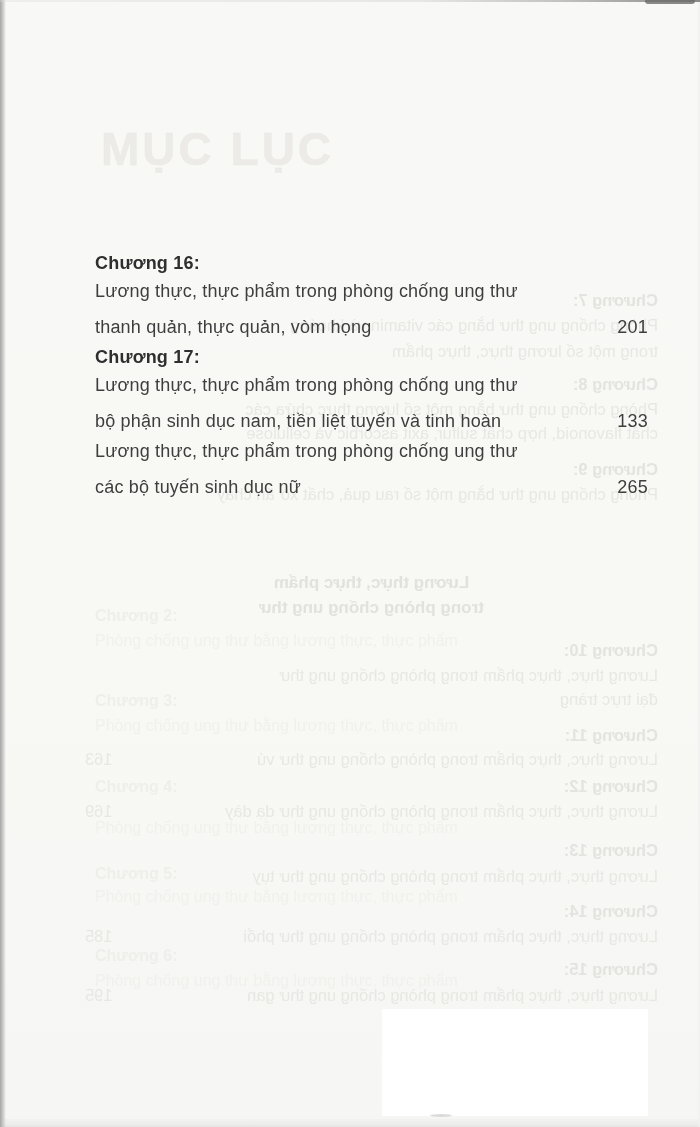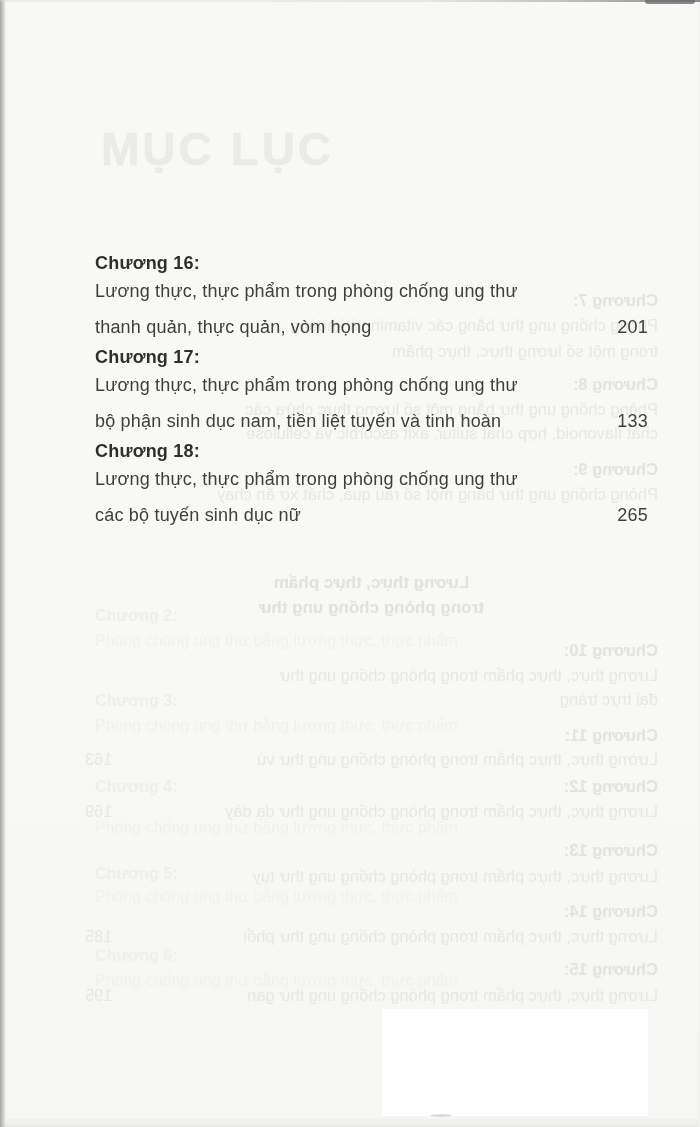--- a/index.html
+++ b/index.html
@@ -158,21 +158,20 @@
     <div class="entry">
       <div class="chap">Chương 17:</div>
       <div class="l1">Lương thực, thực phẩm trong phòng chống ung thư</div>
       <div class="l2row">
         <span>bộ phận sinh dục nam, tiền liệt tuyến và tinh hoàn</span>
         <span class="pnum">133</span>
       </div>
     </div>
 
     <div class="entry">
-      <div class="chap">Chương 18:</div>
       <div class="l1">Lương thực, thực phẩm trong phòng chống ung thư</div>
       <div class="l2row">
         <span>các bộ tuyến sinh dục nữ</span>
         <span class="pnum">265</span>
       </div>
     </div>
 
 
   </div>
 

